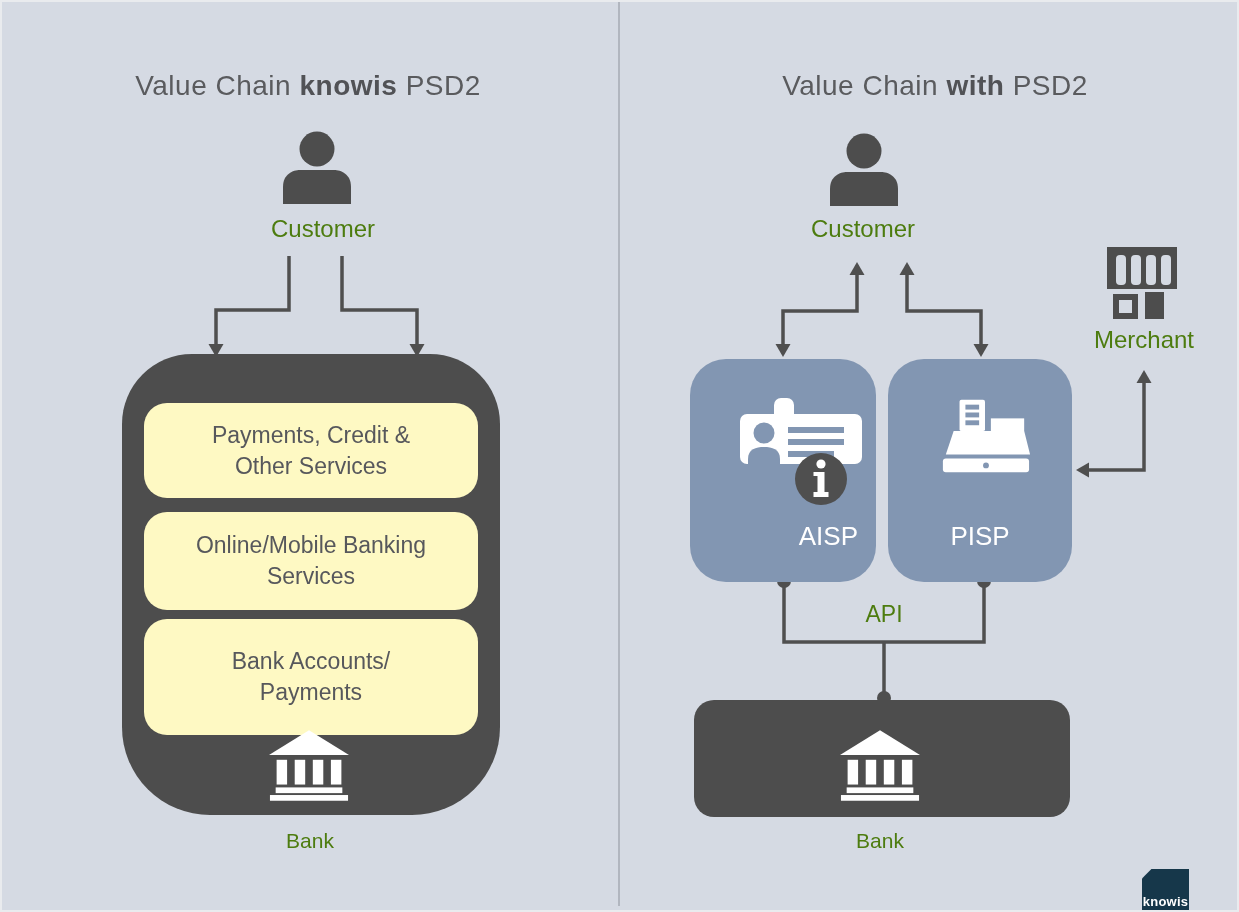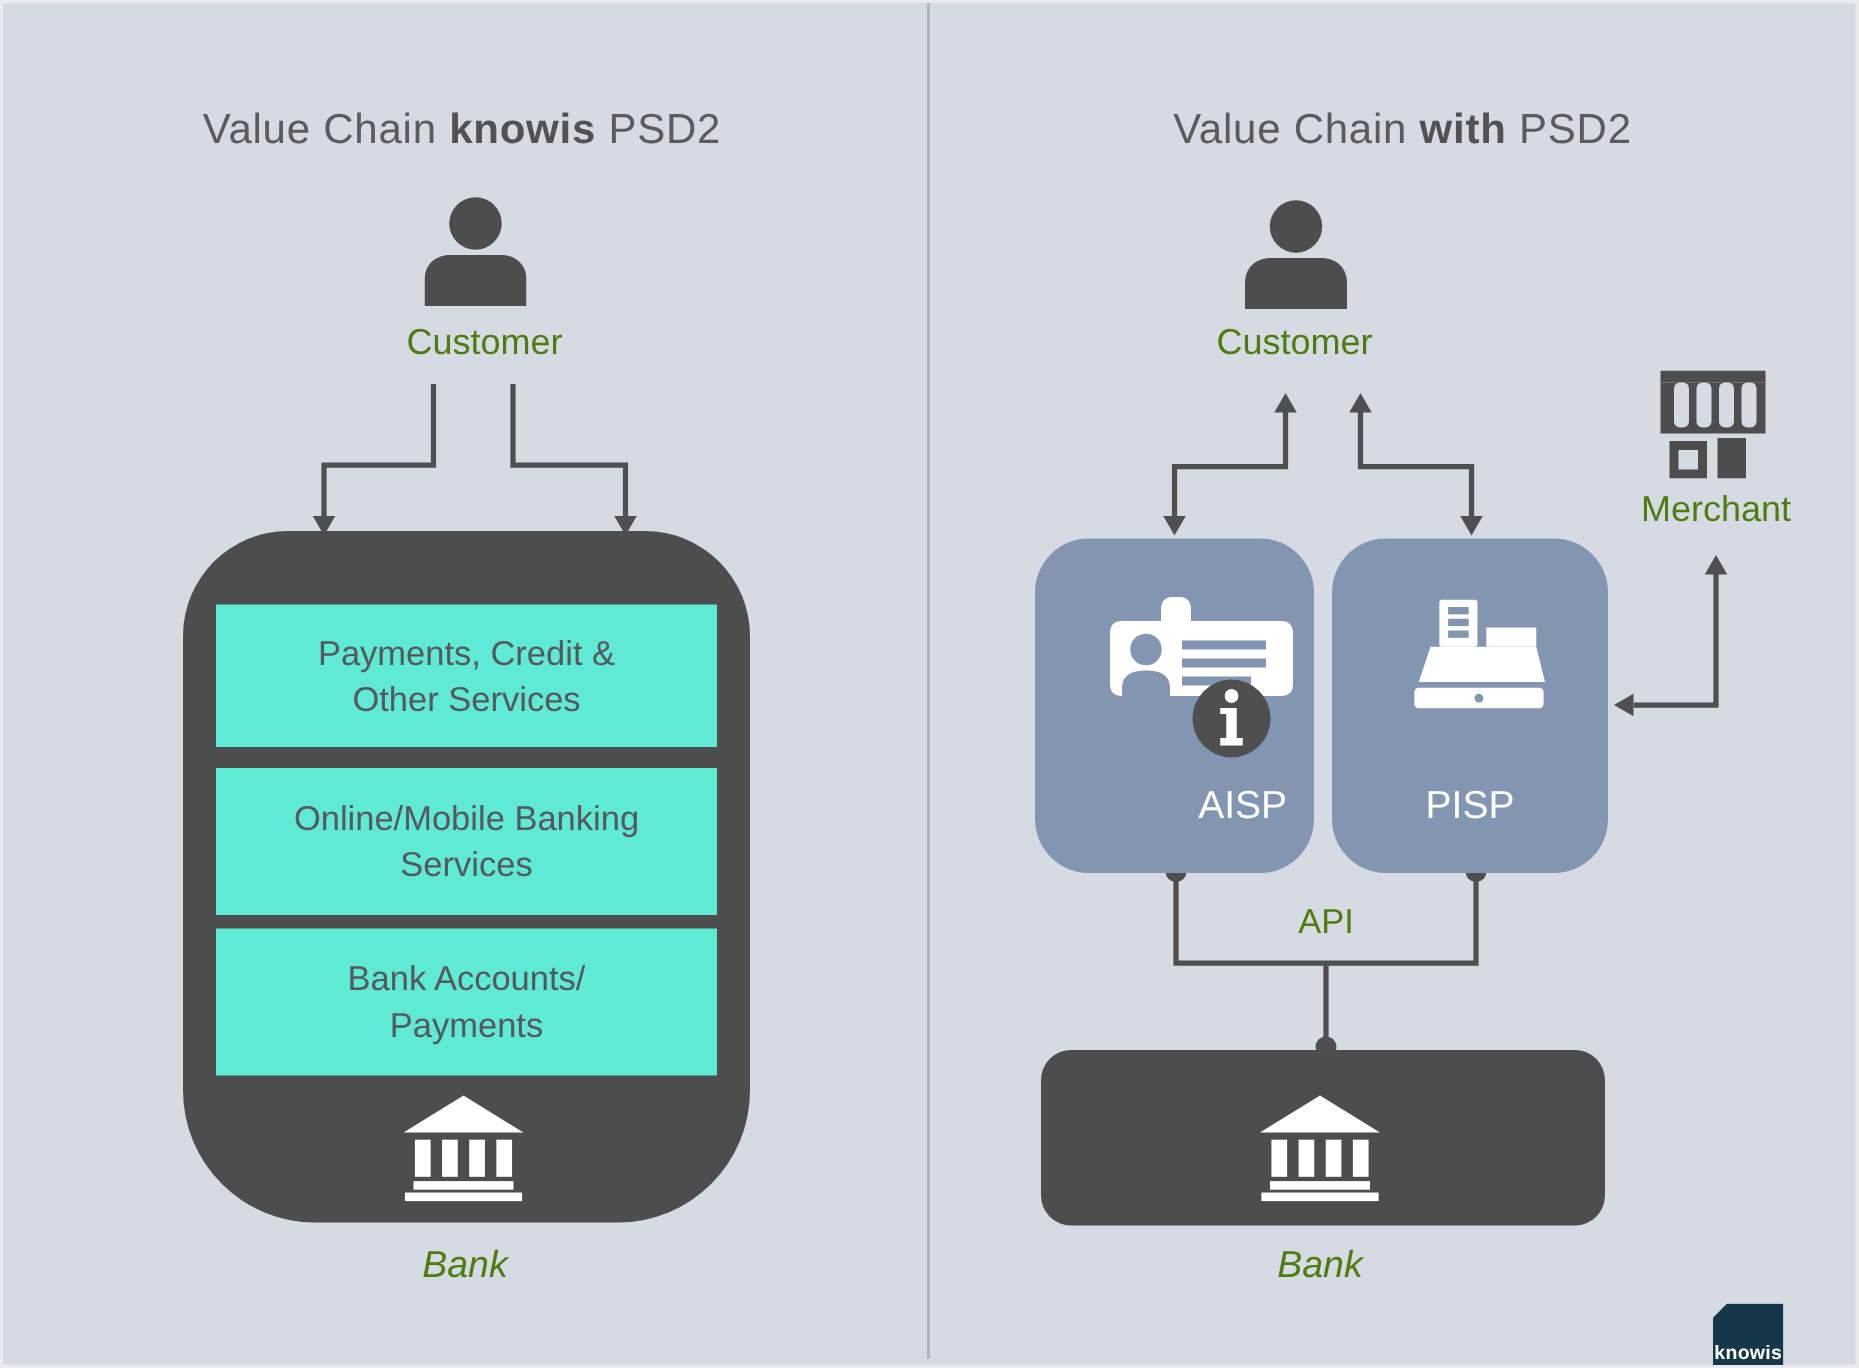--- a/index.html
+++ b/index.html
@@ -14,34 +14,34 @@
 
   .title{top:68px;width:420px;text-align:center;font-size:28px;font-weight:400;color:#5a5b5e;letter-spacing:.5px;white-space:pre;}
   .title b{font-weight:700;color:#515256;}
   .title-left{left:96px;}
   .title-right{left:723px;}
 
   .label{text-align:center;color:#4d7c0f;}
   .customer-label{top:213px;width:200px;font-size:24px;}
   .customer-label-left{left:221px;}
   .customer-label-right{left:761px;}
-  .bank-label{top:827px;width:200px;font-size:25px;font-style:italic;}
+  .bank-label{top:827px;width:200px;font-size:21px;}
   .bank-label-left{left:208px;}
   .bank-label-right{left:778px;}
   .merchant-label{left:1042px;top:324px;width:200px;font-size:24px;}
   .api-label{left:832px;top:599px;width:100px;font-size:23px;}
 
   .phone{left:120px;top:352px;width:378px;height:461px;background:#4d4d4d;
     border-radius:70px 70px 88px 88px;}
-  .service-box{left:142px;width:334px;background:#5eead4;
+  .service-box{left:142px;width:334px;background:#fef9c3;
     display:flex;flex-direction:column;align-items:center;justify-content:center;
-    font-size:23px;line-height:31px;color:#57585c;text-align:center;}
+    font-size:23px;line-height:31px;color:#57585c;text-align:center;border-radius:23px;}
   .service-1{top:401px;height:95px;}
   .service-2{top:510px;height:98px;}
-  .service-3{top:617px;height:98px;}
+  .service-3{top:617px;height:116px;}
 
   .tpp-box{top:357px;height:223px;background:#8296b2;border-radius:36px;}
   .aisp-box{left:688px;width:186px;}
   .pisp-box{left:886px;width:184px;}
   .tpp-label{top:519px;width:160px;text-align:center;font-size:26px;color:#ffffff;}
   .aisp-label{left:696px;text-align:right;}
   .pisp-label{left:898px;}
 
   .bank-box{left:692px;top:698px;width:376px;height:117px;background:#4d4d4d;border-radius:20px;}
 

